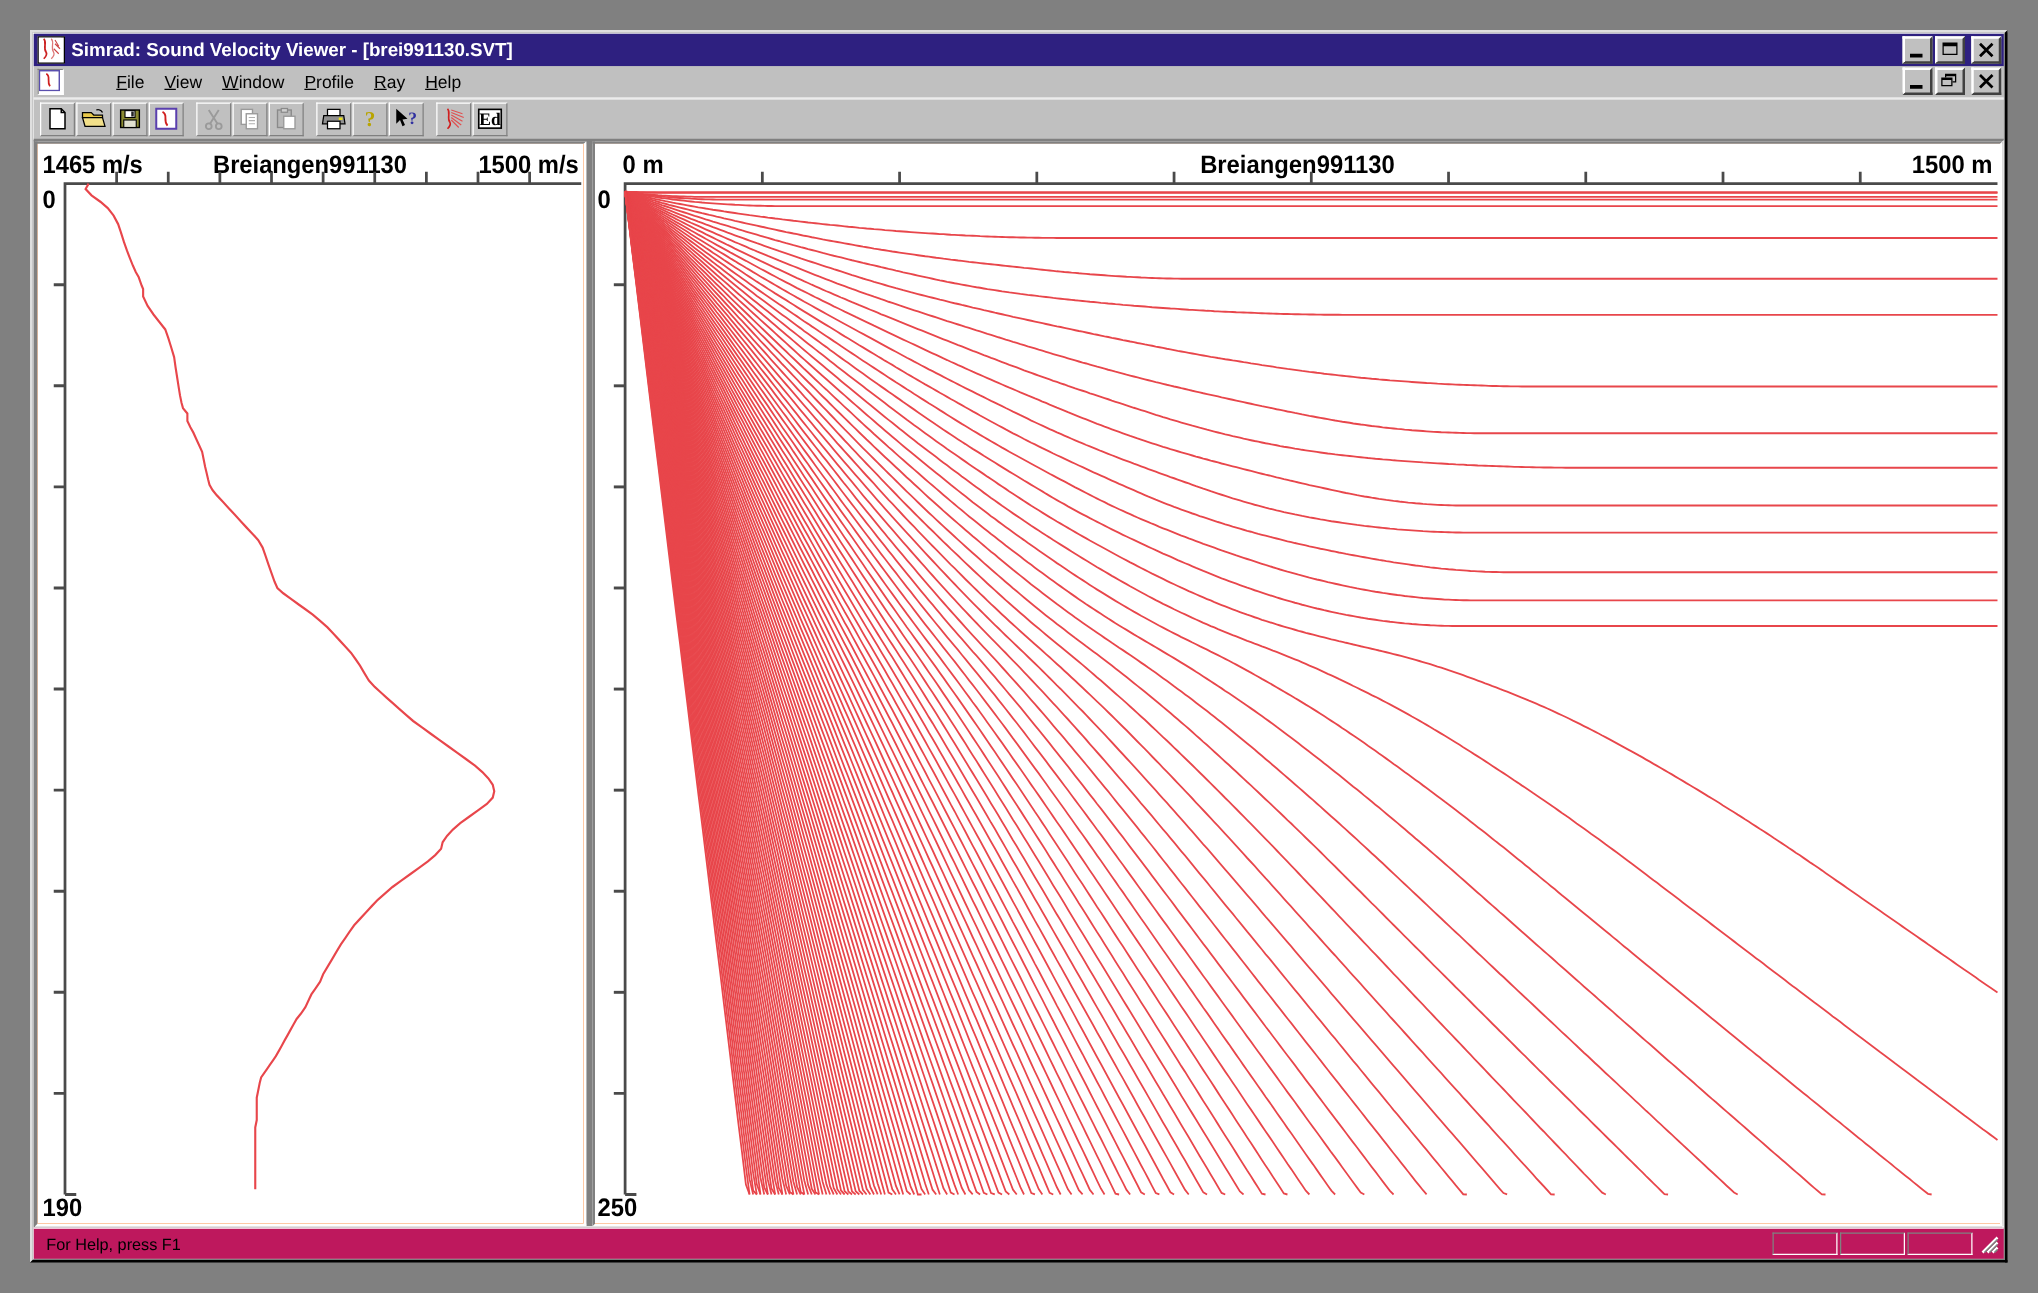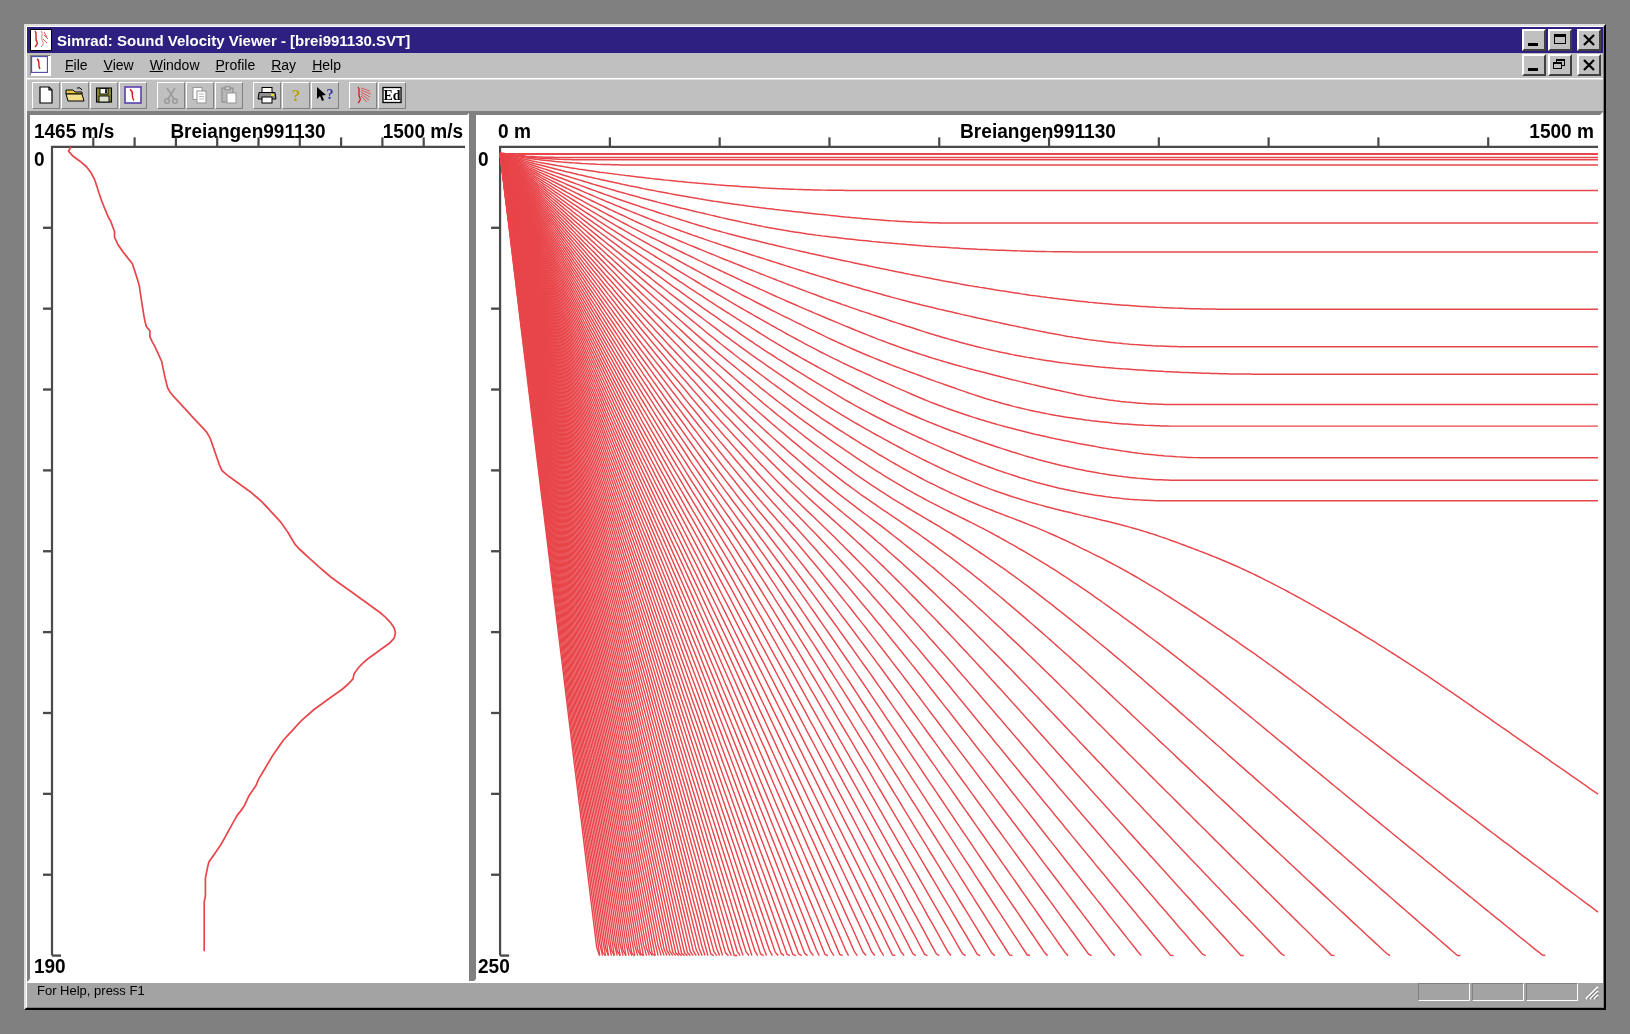--- a/index.html
+++ b/index.html
@@ -106,20 +106,21 @@
 
   
   .menubar {
     height: 24px;
     display: flex;
     align-items: center;
     background: #c0c0c0;
     padding-left: 3px;
     border-bottom: 1px solid #c0c0c0;
     flex: none;
+    gap: 28px;
   }
   .mdi-icon {
     width: 19px; height: 19px;
     background: #ffffff;
     border-top: 1px solid #808080;
     border-left: 1px solid #808080;
     border-right: 1px solid #ffffff;
     border-bottom: 1px solid #ffffff;
     margin-right: 6px;
     position: relative;
@@ -198,22 +199,23 @@
     position: absolute;
     inset: 0;
     background: #f97316;
     overflow: hidden;
   }
   .plot-svg { display: block; width: 100%; height: 100%; }
 
   
   .statusbar {
     height: 24px;
-    background: #a3a3a3;
-    display: flex;
+    background: #be185d;
+    display: flex;
+    align-items: center;
     border-top: 1px solid #ffffff;
     flex: none;
     padding: 0 2px;
   }
   .status-text {
     flex: 1;
     font-size: 13px;
     color: #000;
     padding-left: 8px;
     white-space: nowrap;

